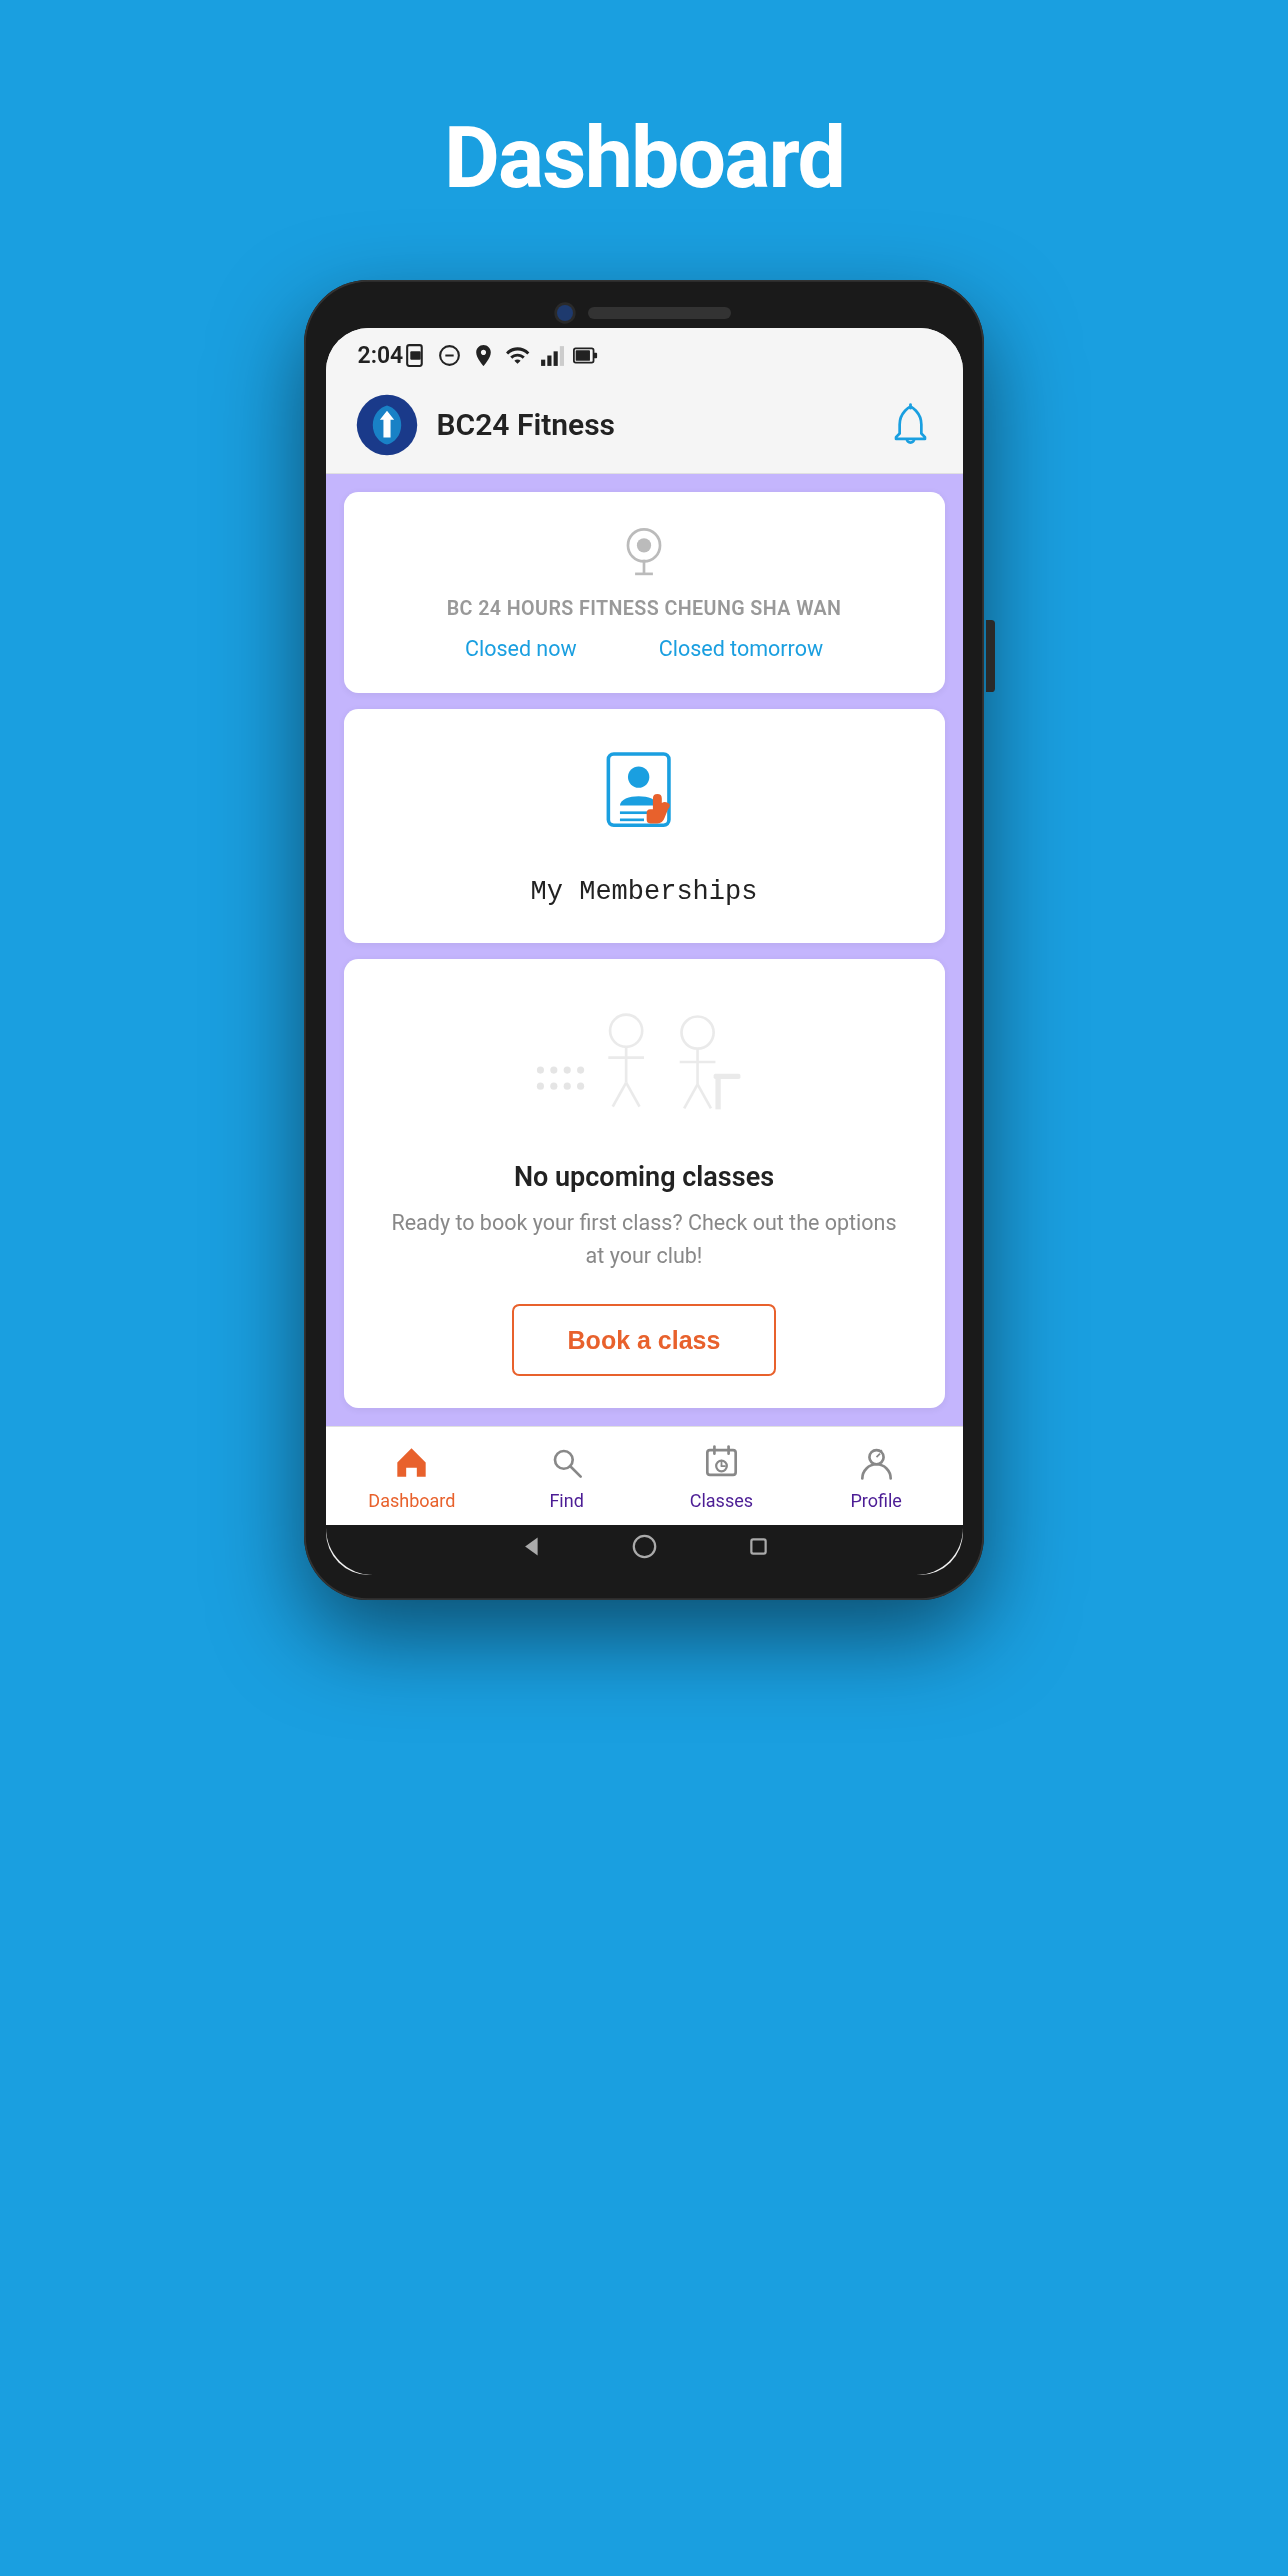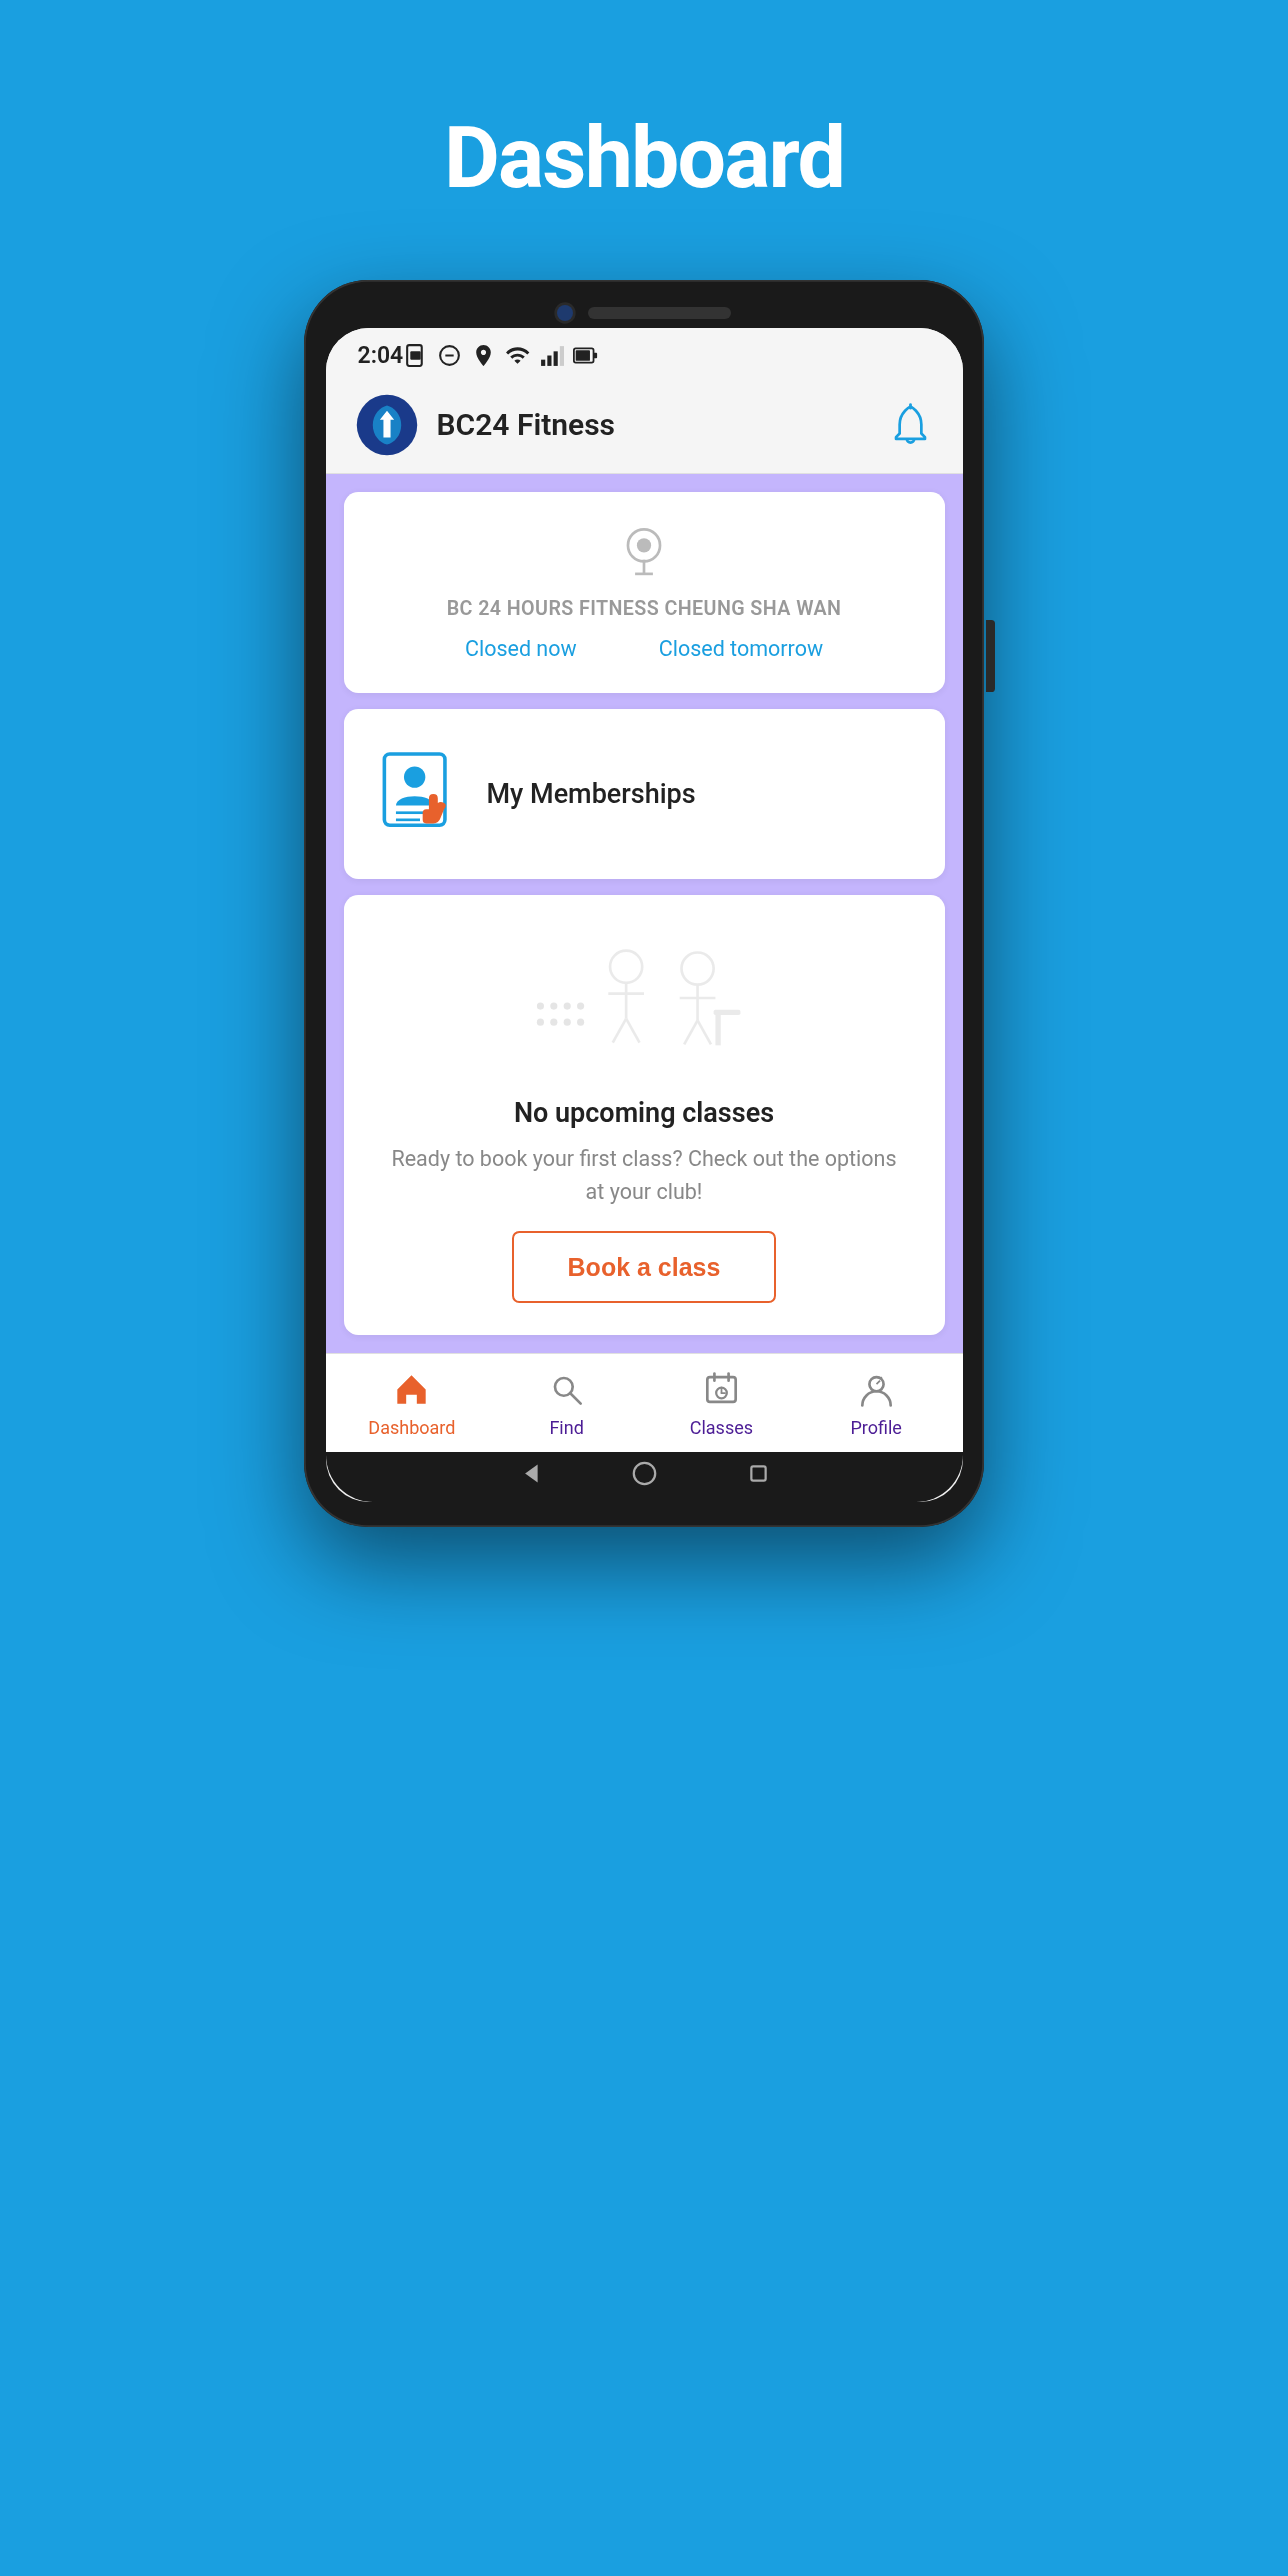--- a/index.html
+++ b/index.html
@@ -158,24 +158,25 @@
     }
 
     .location-status {
       font-size: 21.5px;
       color: #1a9fe0;
     }
 
     
     .membership-card {
       display: flex;
-      flex-direction: row;
-      align-items: center;
-      gap: 18px;
+      flex-direction: column;
+      align-items: center;
+      gap: 34px;
       padding: 36px 27px;
+      font-family: Liberation Mono, monospace;
     }
 
     .membership-label {
       font-size: 27px;
       font-weight: 500;
       color: #222;
     }
 
     
     .classes-card {
@@ -209,21 +210,21 @@
 
     .book-class-btn {
       border: 2.2px solid #e8612c;
       background: white;
       color: #e8612c;
       font-size: 25px;
       font-weight: 600;
       padding: 19.7px 54px;
       border-radius: 7.2px;
       cursor: pointer;
-      margin-top: 9px;
+      margin-top: 18px;
     }
 
     
     .bottom-nav {
       background: white;
       display: flex;
       align-items: center;
       justify-content: space-around;
       padding: 16px 9px 14.3px;
       border-top: 0.9px solid #e0e0e0;

